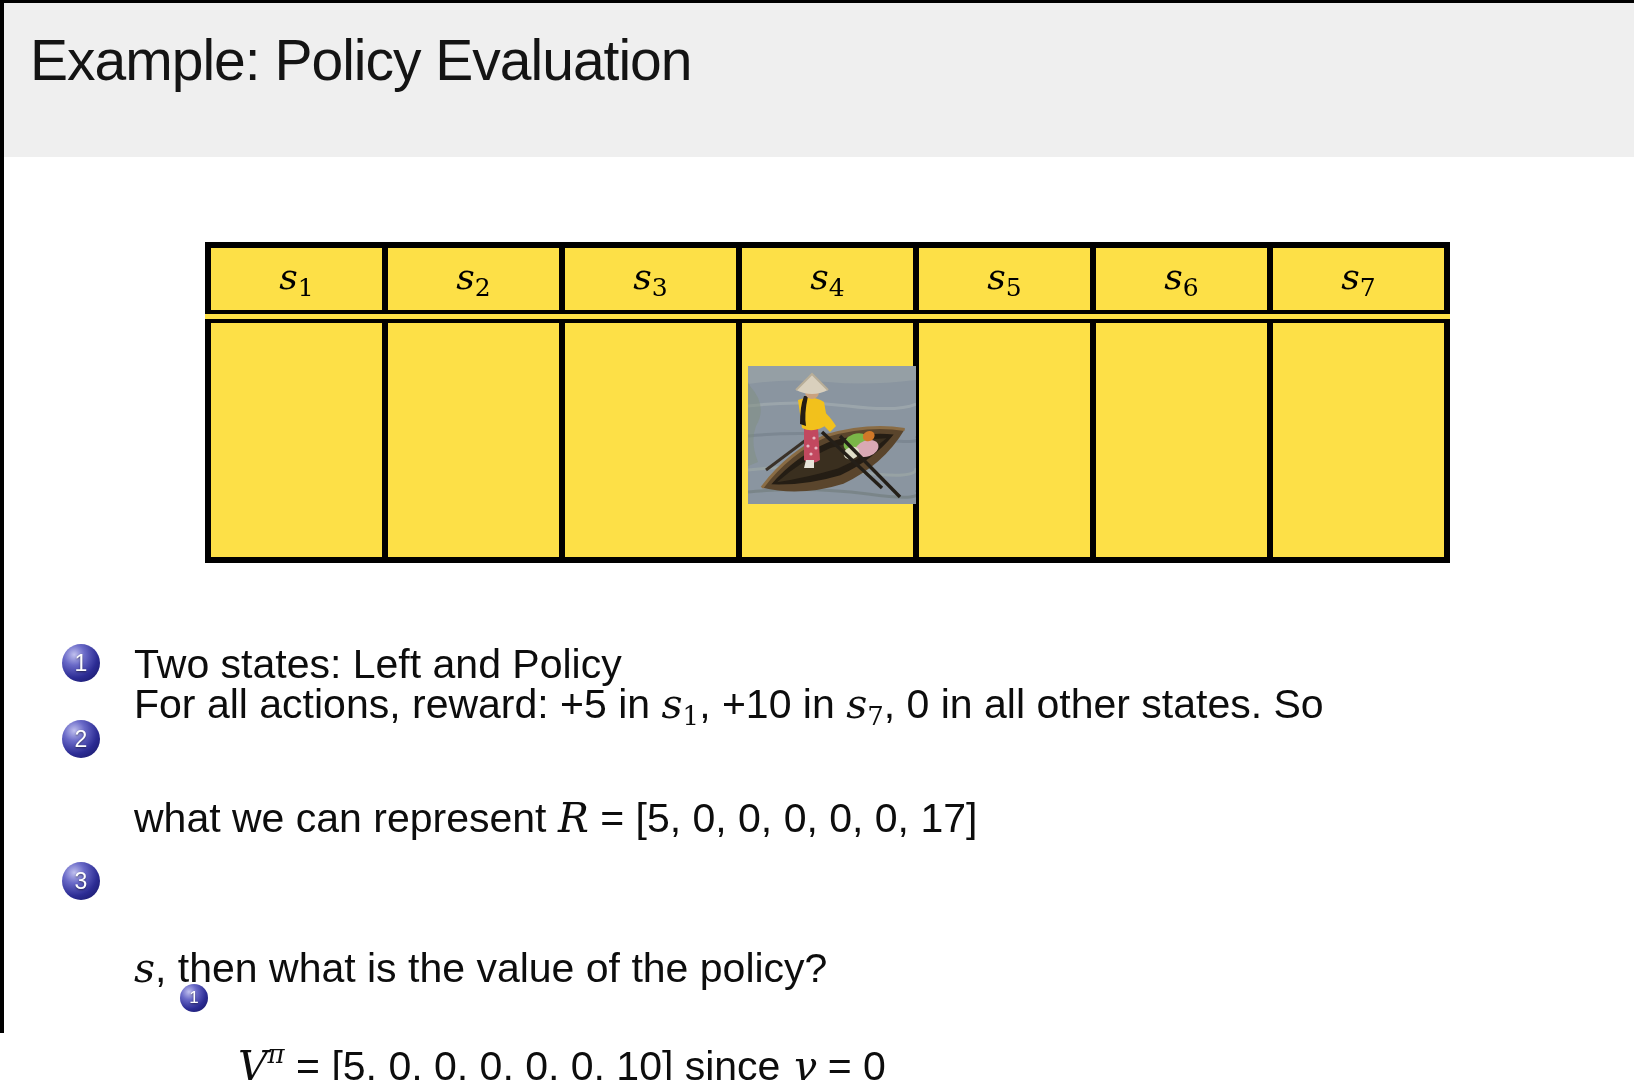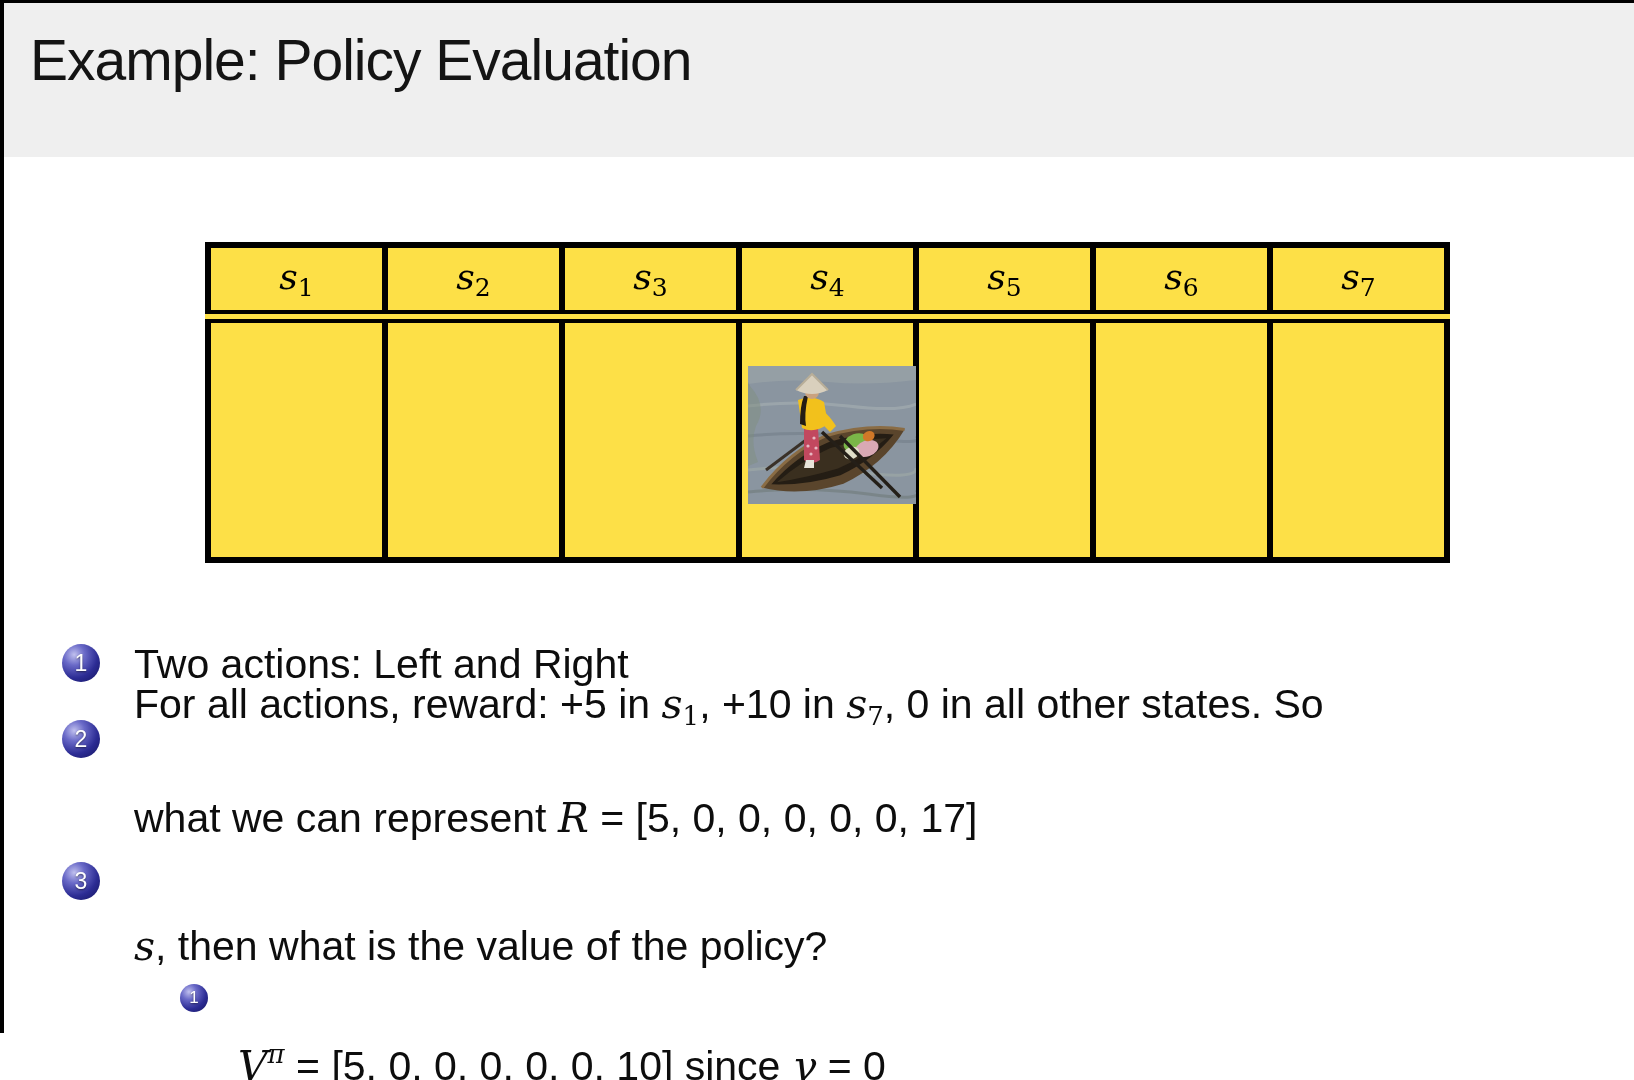--- a/index.html
+++ b/index.html
@@ -116,33 +116,33 @@
         <path d="M60,30 Q56,48 58,60 L52,58 Q52,40 56,30 Z" fill="#241c14"></path>
         <circle cx="64" cy="26" r="7" fill="#caa27e"></circle>
         <path d="M48,24 L64,8 L80,24 Q64,32 48,24 Z" fill="#d9d0bd"></path>
         <path d="M48,24 L64,8 L80,24" stroke="#b8ae98" stroke-width="2" fill="none"></path>
       </g>
     </svg>
   </div>
 
   <div class="ball" style="left:62px;top:644px;"><span>1</span></div>
   <div class="bline" style="top:638px;">
-    <span>Two actions: </span><span class="em">Left</span><span> and </span><span class="em">Right</span>
+    <span>Two states: </span><span class="em">Left</span><span> and </span><span class="em">Policy</span>
   </div>
 
   <div class="ball" style="left:62px;top:720px;"><span>2</span></div>
   <div class="bline" style="top:678px;">
     <span>For all actions, reward: +5 in </span><span class="mv">s</span><span class="msub">1</span><span>, +10 in </span><span class="mv">s</span><span class="msub">7</span><span>, 0 in all other states. So</span>
   </div>
   <div class="bline" style="top:792px;">
     <span>what we can represent </span><span class="mv">R</span><span> = [5, 0, 0, 0, 0, 0, 17]</span>
   </div>
 
   <div class="ball" style="left:62px;top:862px;"><span>3</span></div>
-  <div class="bline" style="top:920px;">
+  <div class="bline" style="top:942px;">
     <span class="mv">s</span><span>, then what is the value of the policy?</span>
   </div>
 
   <div class="ball small" style="left:180px;top:984px;"><span>1</span></div>
   <div class="bline indent2" style="top:1028px;text-decoration:underline;">
     <span class="mv">V</span><span class="msup">π</span><span> = [5, 0, 0, 0, 0, 0, 10] since </span><span class="mv">γ</span><span> = 0</span>
   </div>
 </div>
 
 </body></html>

